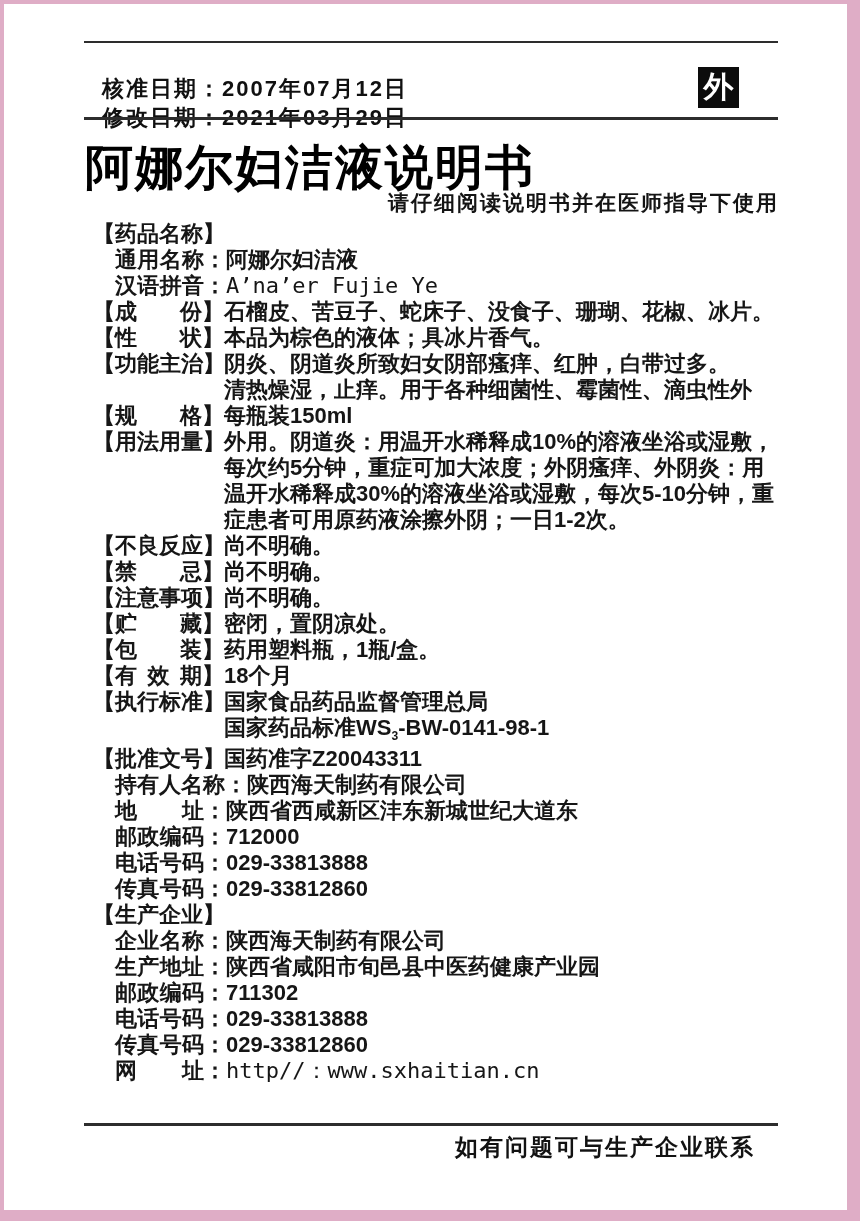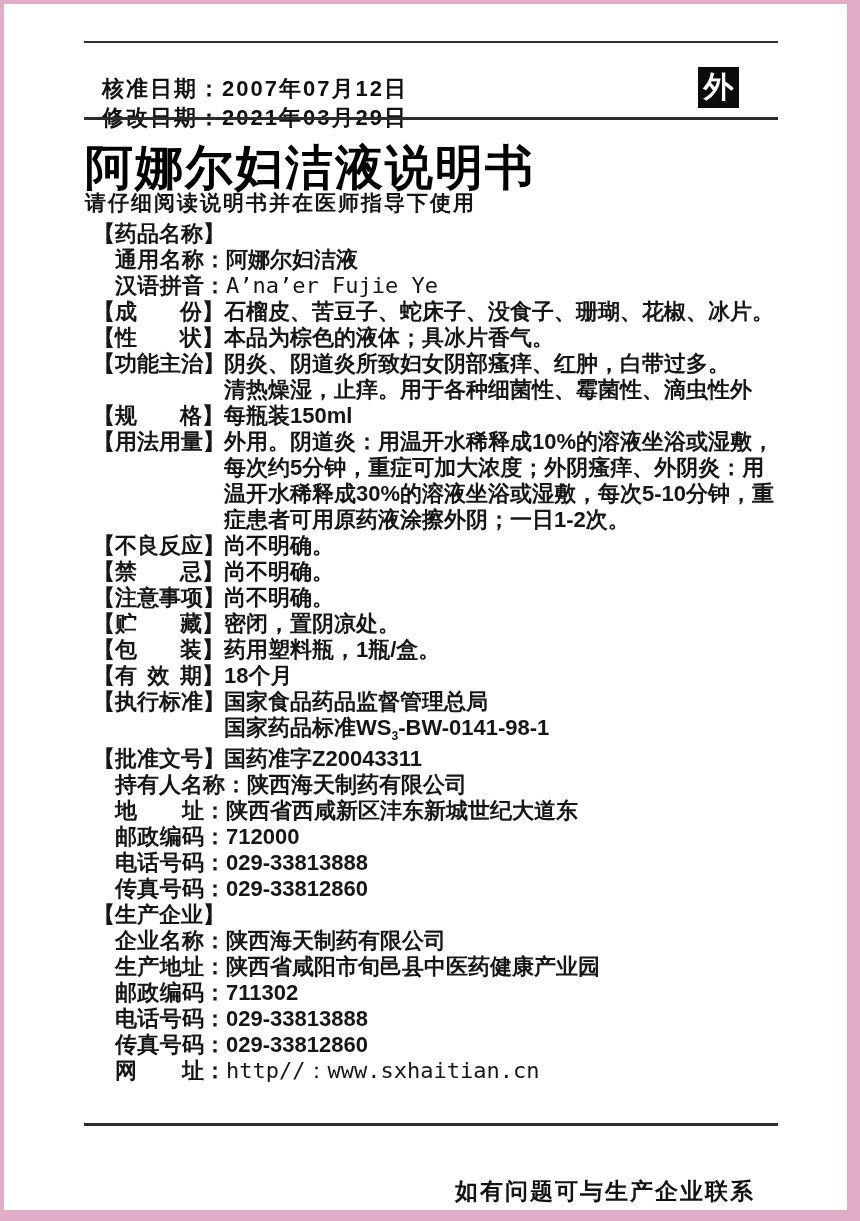--- a/index.html
+++ b/index.html
@@ -27,21 +27,21 @@
   .mark {
     position:absolute; left:698px; top:67px; width:41px; height:41px;
     background:#0c0c0c; color:#ffffff; font-size:30px; font-weight:700;
     display:flex; align-items:center; justify-content:center;
   }
   .title {
     position:absolute; left:85px; top:136px; width:694px; 
     font-size:48px; font-weight:700; letter-spacing:2px; color:#000000; white-space:nowrap;
   }
   .subtitle {
-    position:absolute; left:85px; top:189px; width:694px; text-align:left;
+    position:absolute; left:85px; top:189px; width:694px; text-align:right;
     font-size:21px; font-weight:700; letter-spacing:2px; color:#141414; white-space:nowrap;
   }
   .body {
     position:absolute; left:85px; top:221px; width:694px;
     font-size:22px; line-height:26px; font-weight:700; color:#161616;
   }
   .row { display:flex; align-items:flex-start;margin-left:8px; }
   .row.gap-top { margin-top:5px; }
   .row.section { display:block; white-space:nowrap; }
   .row.sub { margin-left:30px; }
@@ -49,21 +49,21 @@
   .item .lbl { width:131px; }
   .lbl-inner { display:flex; justify-content:space-between; }
   .item .lbl-inner { flex:1; }
   .sub .lbl-inner { min-width:89px; }
   .content { flex:1; min-width:0; }
   .cline { white-space:nowrap; }
   .content.latin { font-family:"DejaVu Sans Mono","Liberation Mono",monospace; font-weight:400; }
   .cline sub { font-size:0.55em; line-height:0; }
   .footer {
     position:absolute; left:85px; top:1132px; width:670px; text-align:right;
-    font-size:23px; font-weight:700; letter-spacing:2px; color:#121212; white-space:nowrap;margin-top:44px;
+    font-size:23px; font-weight:700; letter-spacing:2px; color:#121212; white-space:nowrap;
   }
 </style>
 </head>
 <body>
 
 <div class="page"></div>
 
 <div class="rule rule-top"></div>
 
 <div class="dates">

